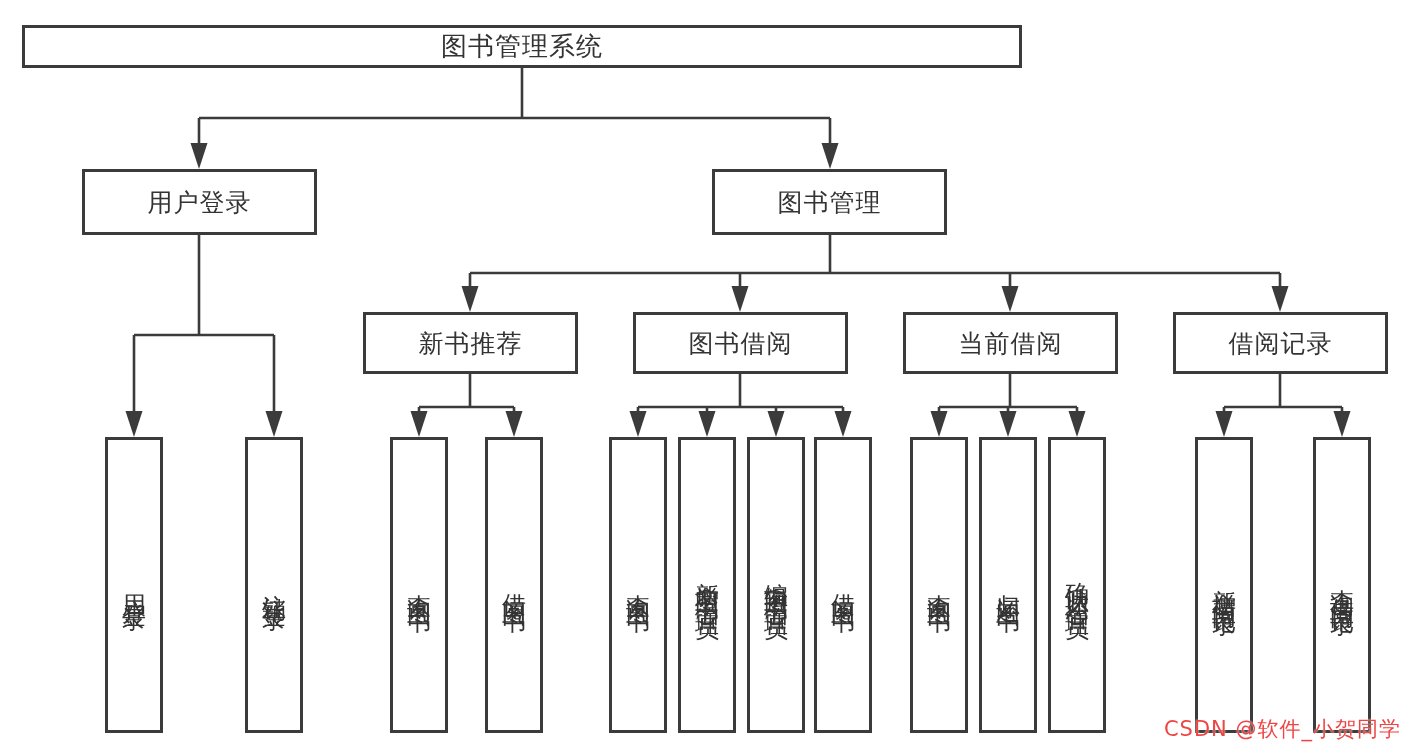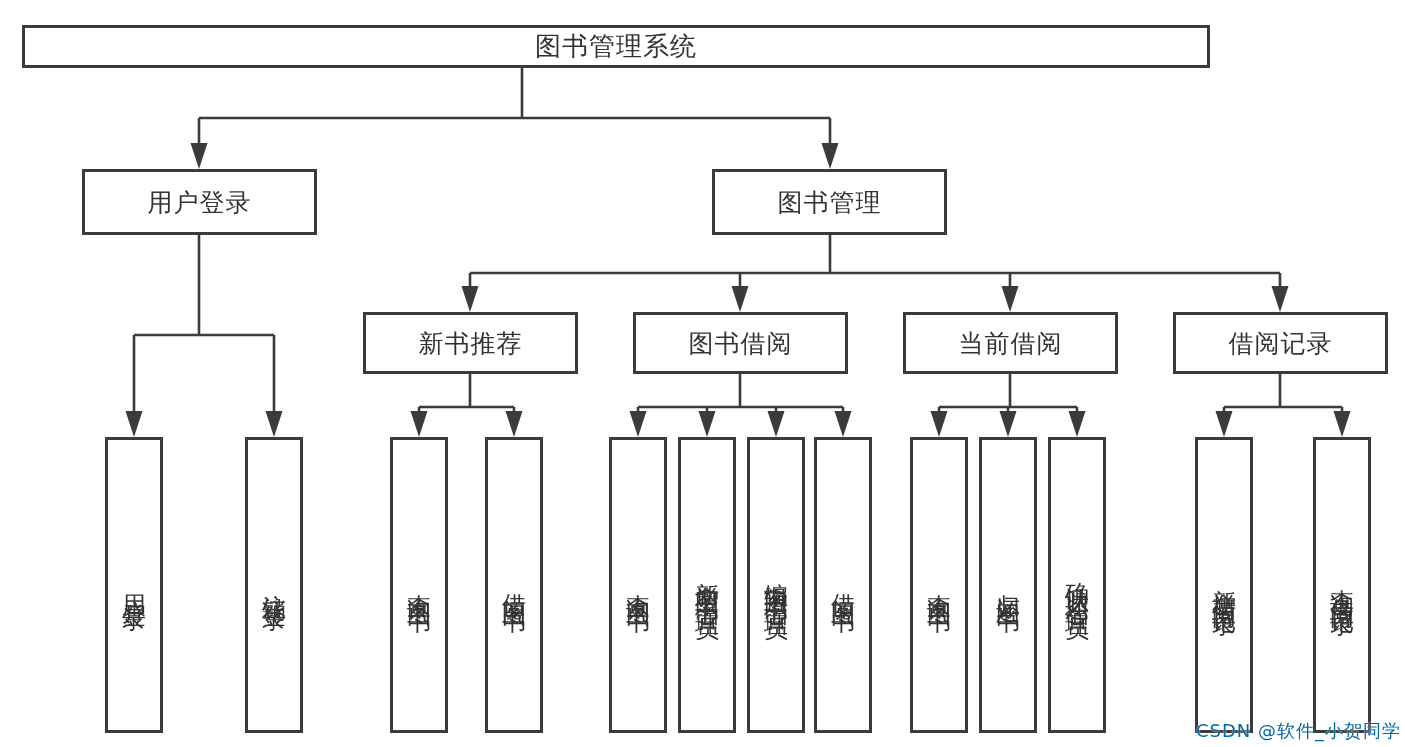--- a/index.html
+++ b/index.html
@@ -34,22 +34,22 @@
     writing-mode:vertical-rl;
     text-orientation:mixed;
     font-size:24px;
     letter-spacing:5px;
     line-height:1;
     width:58px;height:296px;top:437px;
   }
   .watermark{
     position:absolute;
     right:4px;bottom:4px;
-    font-size:18px;
-    color:#0369a1;
+    font-size:21px;
+    color:#ef4444;
     letter-spacing:1px;
     text-shadow:0 0 2px #ffffff;
     z-index:5;
     white-space:nowrap;
   }
 </style>
 </head>
 <body>
 
 <div class="canvas">
@@ -123,21 +123,21 @@
     <g>
       <line x1="1280" y1="374" x2="1280" y2="407"></line>
       <line x1="1224" y1="407" x2="1342" y2="407"></line>
       <line x1="1224" y1="407" x2="1224" y2="414"></line>
       <polygon points="1215.5,411 1232.5,411 1224,437"></polygon>
       <line x1="1342" y1="407" x2="1342" y2="414"></line>
       <polygon points="1333.5,411 1350.5,411 1342,437"></polygon>
     </g>
   </svg>
 
-  <div class="box root" style="left:22px;top:25px;width:1188px;height:43px;">图书管理系统</div>
+  <div class="box root" style="left:22px;top:25px;width:1000px;height:43px;">图书管理系统</div>
 
   <div class="box hbox" style="left:82px;top:169px;width:235px;height:66px;">用户登录</div>
   <div class="box hbox" style="left:363px;top:312px;width:215px;height:62px;">新书推荐</div>
 
   <div class="box hbox" style="left:712px;top:169px;width:235px;height:66px;">图书管理</div>
   <div class="box hbox" style="left:633px;top:312px;width:215px;height:62px;">图书借阅</div>
   <div class="box hbox" style="left:903px;top:312px;width:215px;height:62px;">当前借阅</div>
   <div class="box hbox" style="left:1173px;top:312px;width:215px;height:62px;">借阅记录</div>
 
   <div class="box vbox" style="left:105px;">用户登录</div>

